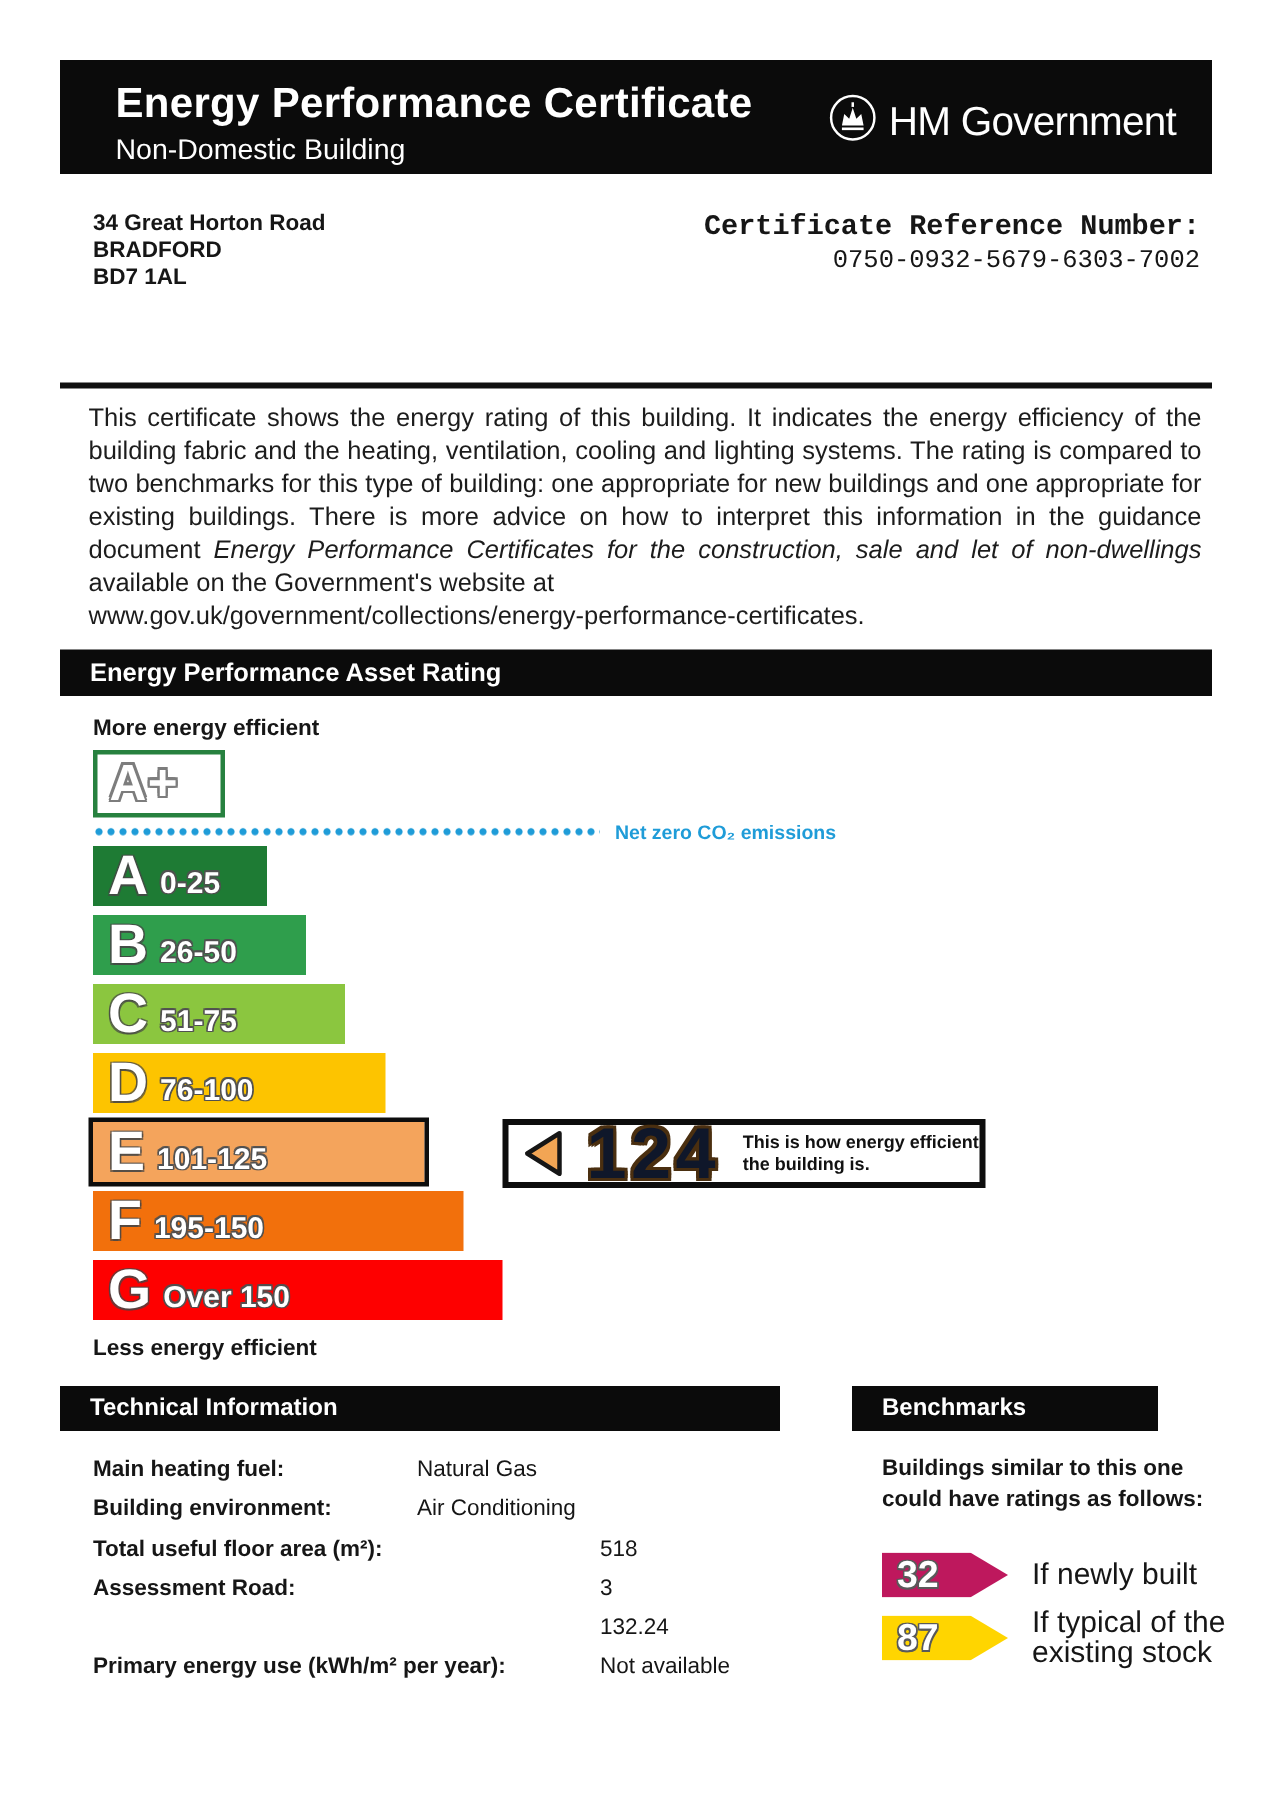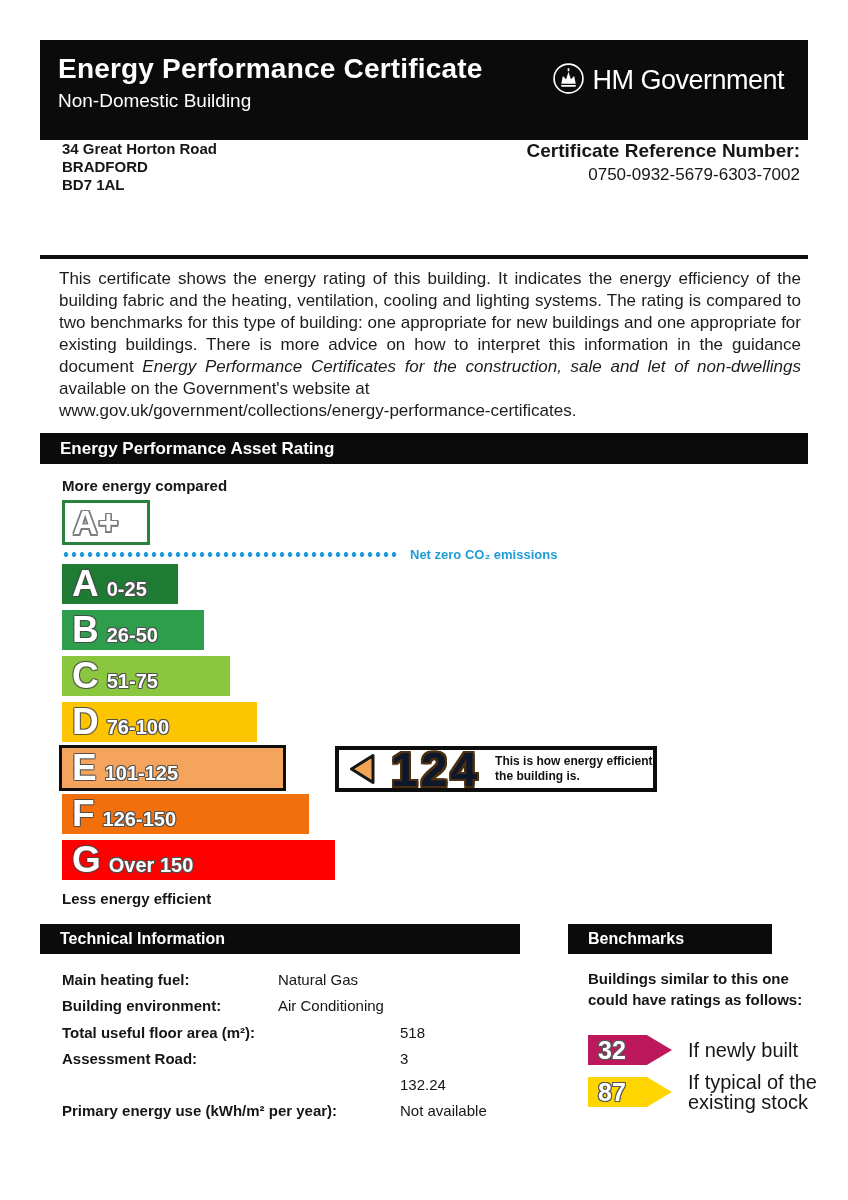--- a/index.html
+++ b/index.html
@@ -3,29 +3,29 @@
 <meta charset="utf-8">
 <style>
   * { margin:0; padding:0; box-sizing:border-box; }
   html,body { background:#fff; }
   .page{
     position:relative; width:848px; height:1200px; background:#fff;
     font-family:"Liberation Sans","DejaVu Sans",sans-serif; color:#161616;
     overflow:hidden;
   }
   
-  .header-bar{ position:absolute; left:40px; top:40px; width:768px; height:100px;
-    background:#0b0b0b; padding:13px 22px 0 18px; }
+  .header-bar{ position:absolute; left:40px; top:40px; width:768px; height:76px;
+    background:#0b0b0b; padding:13px 22px 0 37px; }
   .header-title{ color:#fff; font-size:28px; font-weight:bold; letter-spacing:.2px; }
   .header-sub{ color:#fff; font-size:19px; margin-top:5px; }
   .gov{ position:absolute; right:24px; top:22px; display:flex; align-items:center; gap:7px; }
   .gov-text{ color:#fff; font-size:27px; letter-spacing:-.5px; }
   
   .addr{ position:absolute; left:62px; top:140px; font-size:15px; font-weight:bold; line-height:18px; }
-  .cert{ position:absolute; right:48px; top:140px; text-align:right; }
+  .cert{ position:absolute; right:48px; top:140px; text-align:right;font-family:Liberation Mono, monospace; }
   .cert-label{ font-size:19px; font-weight:bold; }
   .cert-num{ font-size:17px; margin-top:3px; }
   .rule{ position:absolute; left:40px; top:255px; width:768px; height:4px; background:#101010; }
   .intro{ position:absolute; left:59px; top:268px; width:742px; font-size:17px;
     line-height:22px; text-align:justify; color:#1c1c1c; }
   
   .section-bar{ position:absolute; background:#0b0b0b; color:#fff; font-weight:bold;
     display:flex; align-items:center; padding-left:20px; }
   #epar-bar{ left:40px; top:433px; width:768px; height:31px; font-size:17px;align-items:center; }
   #tech-bar{ left:40px; top:924px; width:480px; height:30px; font-size:16px; }
@@ -110,21 +110,21 @@
     <div class="cert-num">0750-0932-5679-6303-7002</div>
   </div>
 
   <div class="rule"></div>
 
   <p class="intro"><span>This certificate shows the energy rating of this building. It indicates the energy efficiency of the building fabric and the heating, ventilation, cooling and lighting systems. The rating is compared to two benchmarks for this type of building: one appropriate for new buildings and one appropriate for existing buildings. There is more advice on how to interpret this information in the guidance document </span><i>Energy Performance Certificates for the construction, sale and let of non-dwellings</i><span> available on the Government's website at</span><br><span>www.gov.uk/government/collections/energy-performance-certificates.</span></p>
 
   <div class="section-bar" id="epar-bar">
     <span>Energy Performance Asset Rating</span>
   </div>
-  <div class="more-label">More energy compared</div>
+  <div class="more-label">More energy efficient</div>
 
   <div class="aplus-box">
     <span class="aplus-text">A+</span>
   </div>
 
   <div class="netzero">
     <div class="dots"></div>
     <div class="netzero-label">Net zero CO₂ emissions</div>
   </div>
 
@@ -150,21 +150,21 @@
         <span class="band-range">76-100</span>
       </div>
 
       <div class="band highlight" style="width: 221px; background-color: rgb(244, 164, 92);">
         <span class="band-letter">E</span>
         <span class="band-range">101-125</span>
       </div>
 
       <div class="band" style="width: 247px; background-color: rgb(242, 112, 12);">
         <span class="band-letter">F</span>
-        <span class="band-range">126-150</span>
+        <span class="band-range">195-150</span>
       </div>
 
       <div class="band" style="width: 273px; background-color: rgb(254, 0, 0);">
         <span class="band-letter">G</span>
         <span class="band-range">Over 150</span>
       </div>
     </div>
 
   <div class="indicator">
     <span class="ind-arrow">

